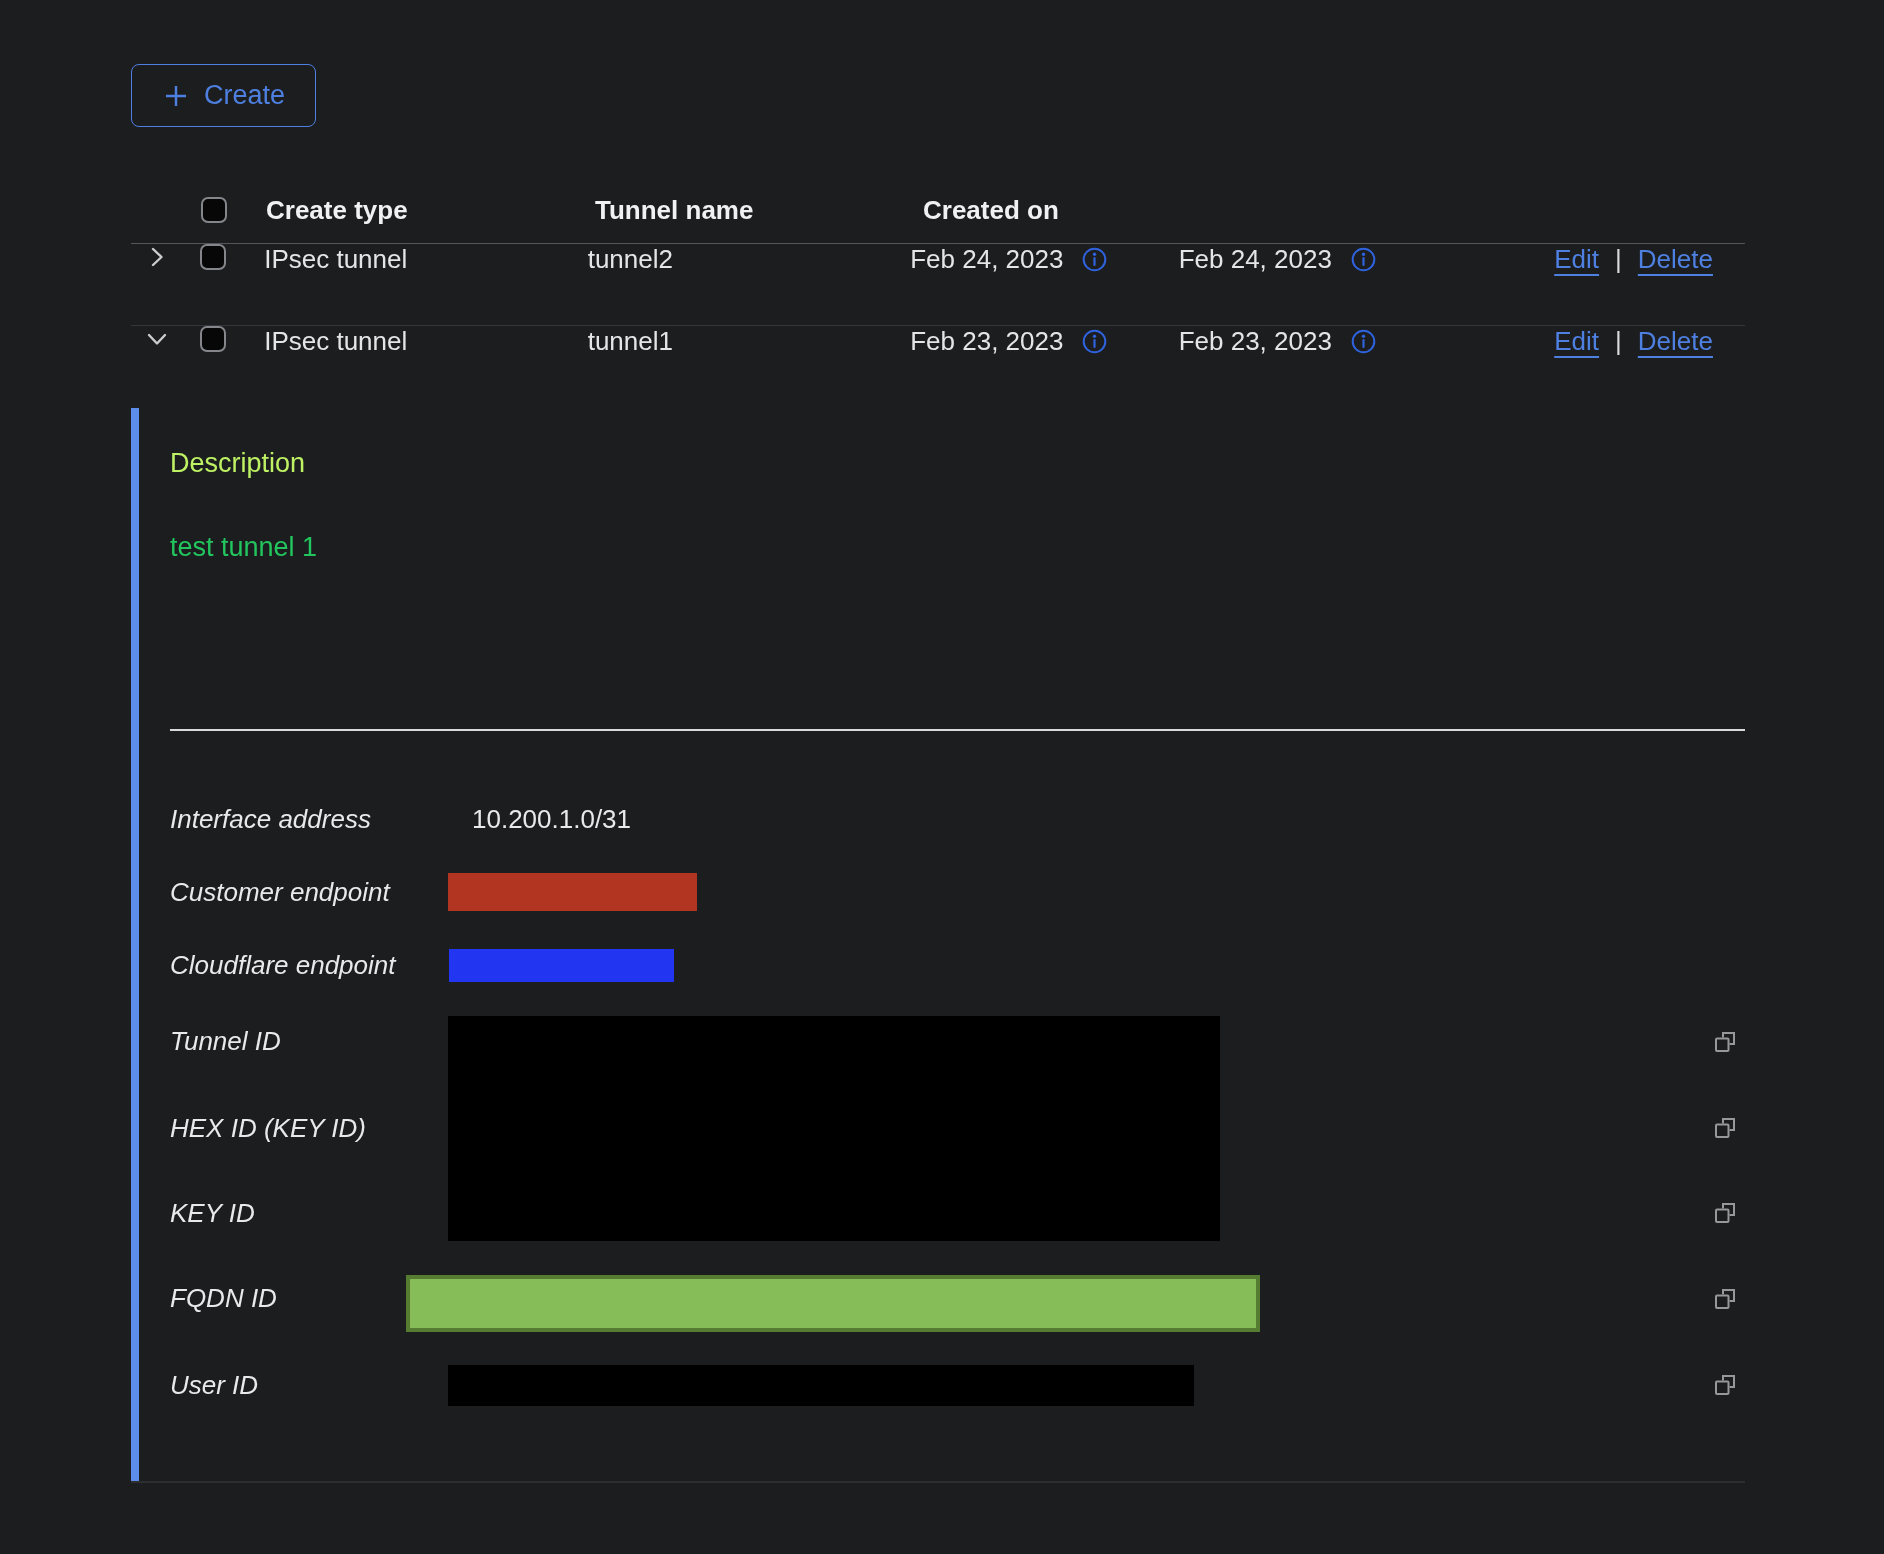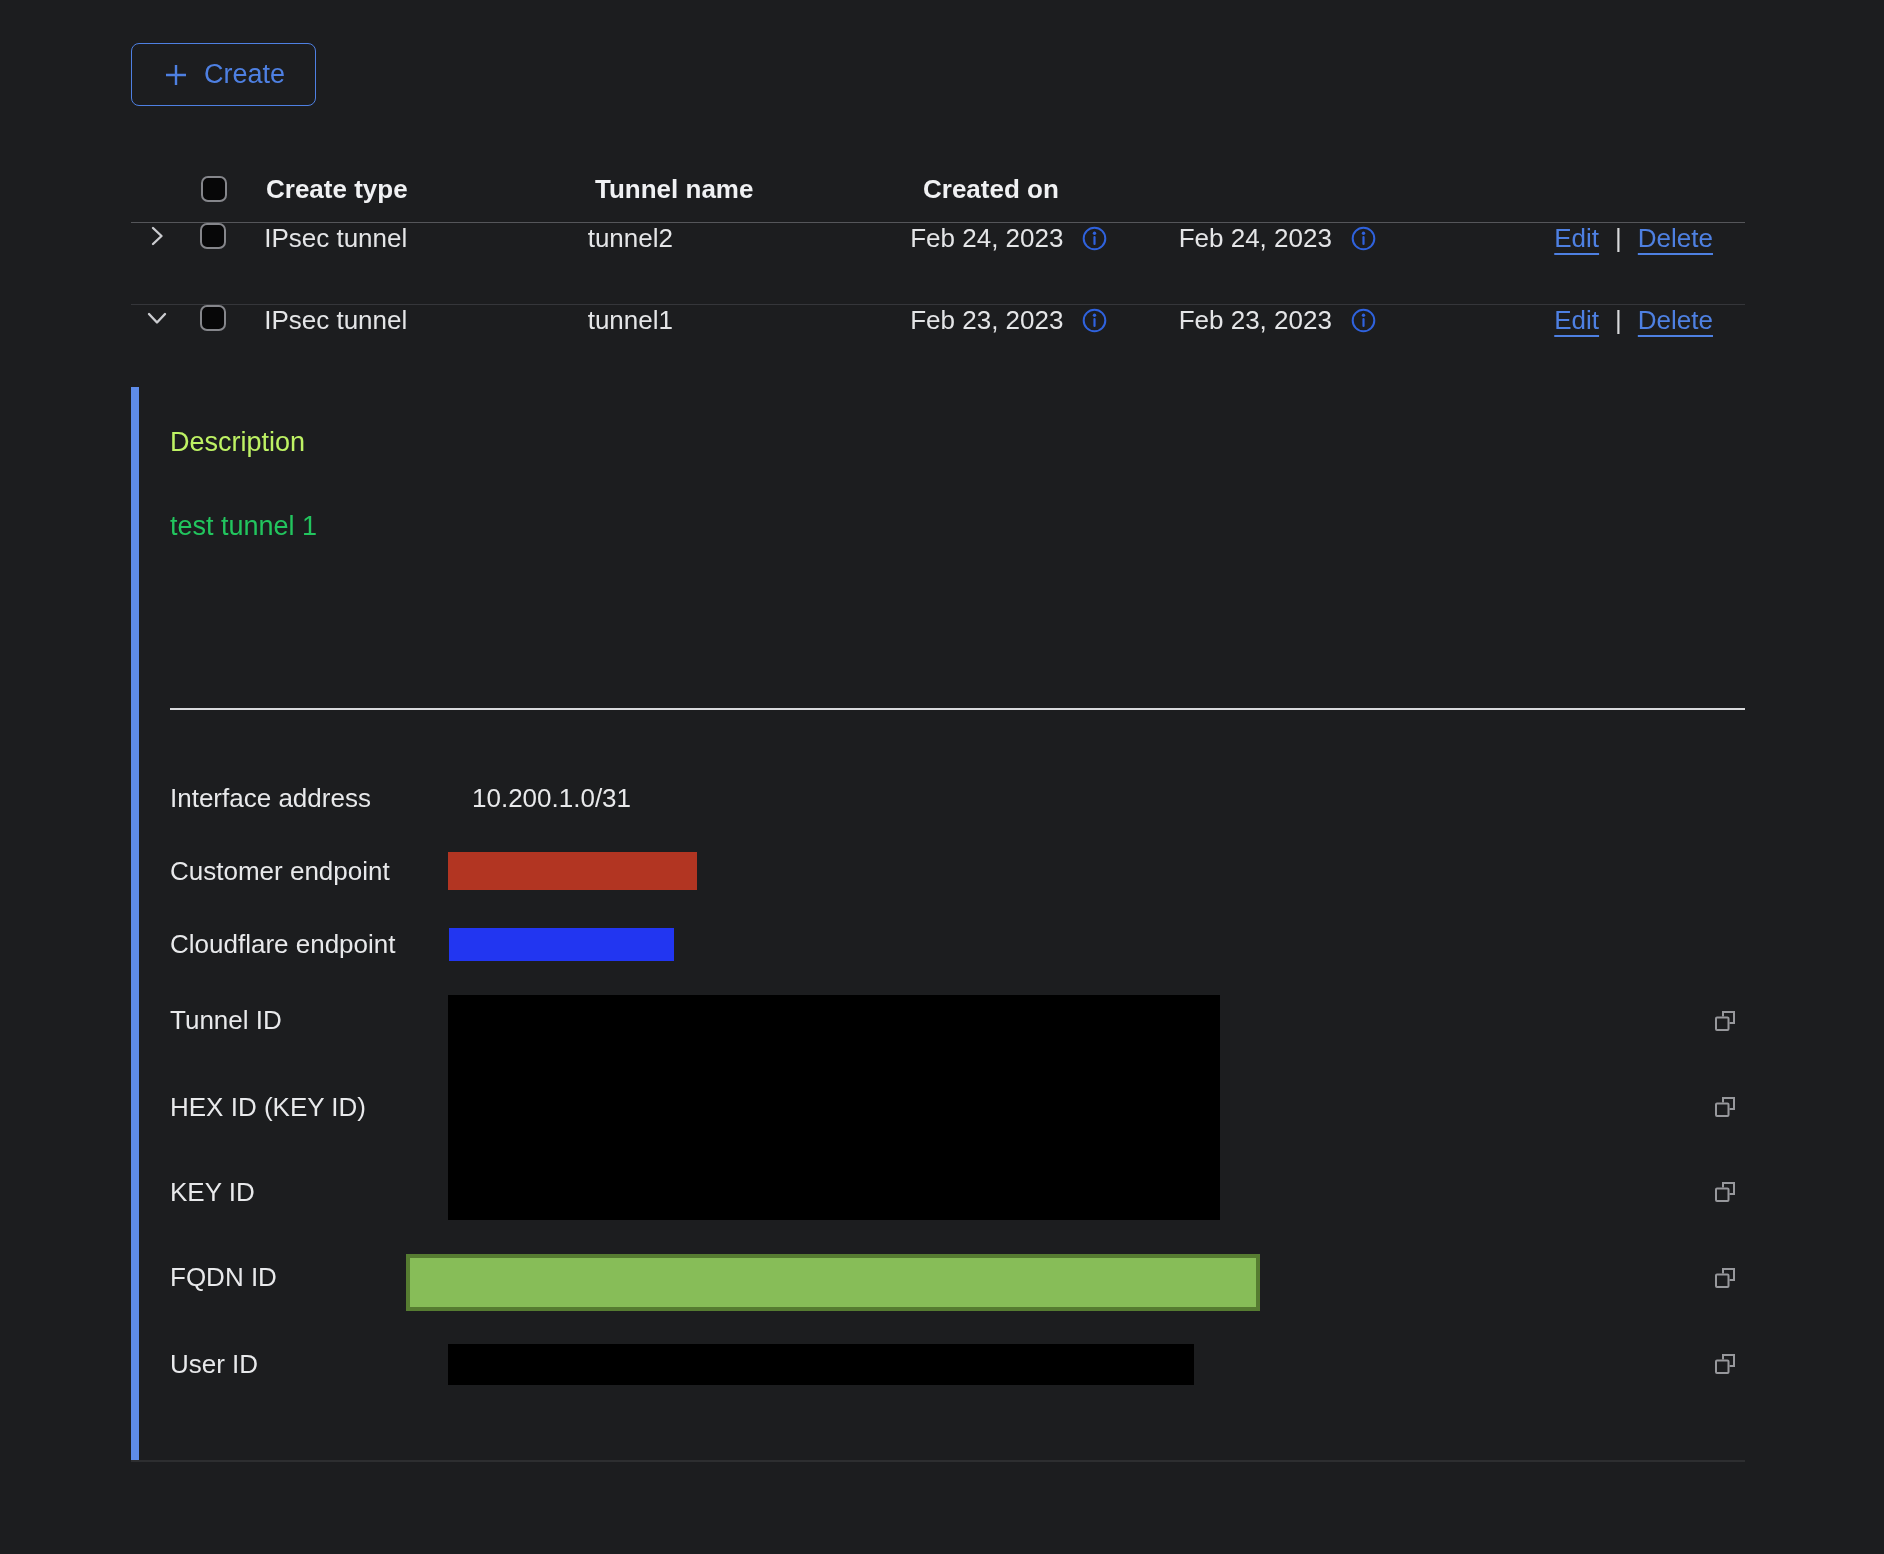--- a/index.html
+++ b/index.html
@@ -4,21 +4,21 @@
 <style>
   * { margin:0; padding:0; box-sizing:border-box; }
   html,body { width:1884px; height:1554px; }
   body {
     background:#1c1d1f;
     font-family:"Liberation Sans", sans-serif;
     color:#e9eaec;
     overflow:hidden;
     position:relative;
   }
-  .content { position:absolute; left:93px; top:43px; width:1652px;padding-left:38px; }
+  .content { position:absolute; left:93px; top:64px; width:1652px;padding-left:38px; }
 
   
   .create-btn {
     display:inline-flex; align-items:center; gap:14px;
     height:63px; padding:0 30px;
     background:transparent;
     border:1.5px solid #4e80e2; border-radius:8px;
     color:#4e80e2; font-size:27px; font-family:inherit;
     cursor:pointer;
   }
@@ -64,21 +64,21 @@
   .desc-label { left:31px; top:40px;  font-size:27px; color:#bef264; }
   .desc-text  { left:31px; top:124px; font-size:27px; color:#22c55e; }
   .health-btn {
     left:31px; top:195px; height:61px; padding:0 31px;
     display:inline-flex; align-items:center;
     background:transparent; border:1.5px solid #4e80e2; border-radius:8px;
     color:#4e80e2; font-size:26px; font-family:inherit; cursor:pointer;
   }
   .light-divider { left:31px; top:321px; width:1575px; height:2px; background:#d9dadc; }
 
-  .dlabel { font-size:26px; color:#e8e9eb; white-space:nowrap; }
+  .dlabel { font-size:26px; color:#e8e9eb; white-space:nowrap;font-style:italic; }
   .dvalue { font-size:26px; color:#e8e9eb; }
 
   .redact-red   { left:309px; top:465px; width:249px; height:38px; background:#b23522; }
   .redact-blue  { left:310px; top:541px; width:225px; height:33px; background:#2236f1; }
   .redact-black-large { left:309px; top:608px; width:772px; height:225px; background:#000000; }
   .redact-green {
     left:267px; top:867px; width:854px; height:57px;
     background:#87bd58; border:4px solid #567c31;
   }
   .redact-black-bar { left:309px; top:957px; width:746px; height:41px; background:#000000; }

